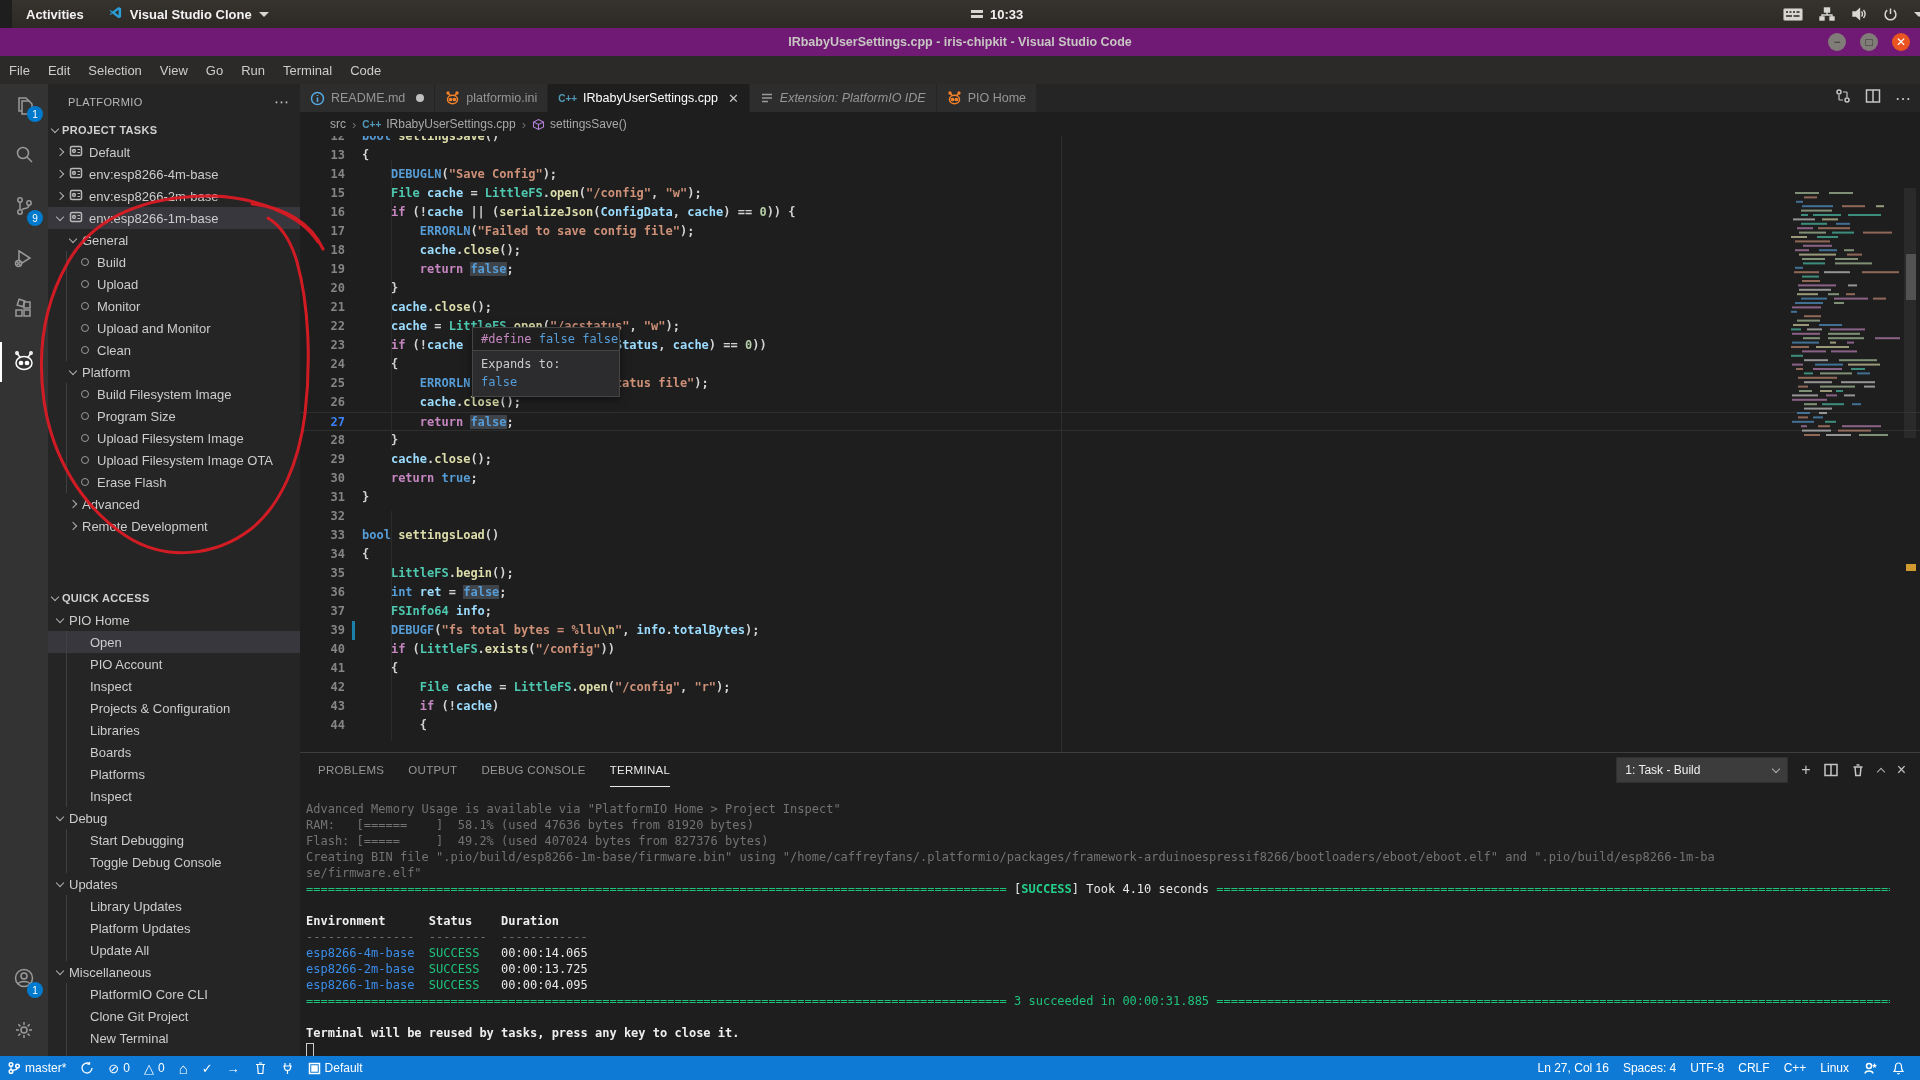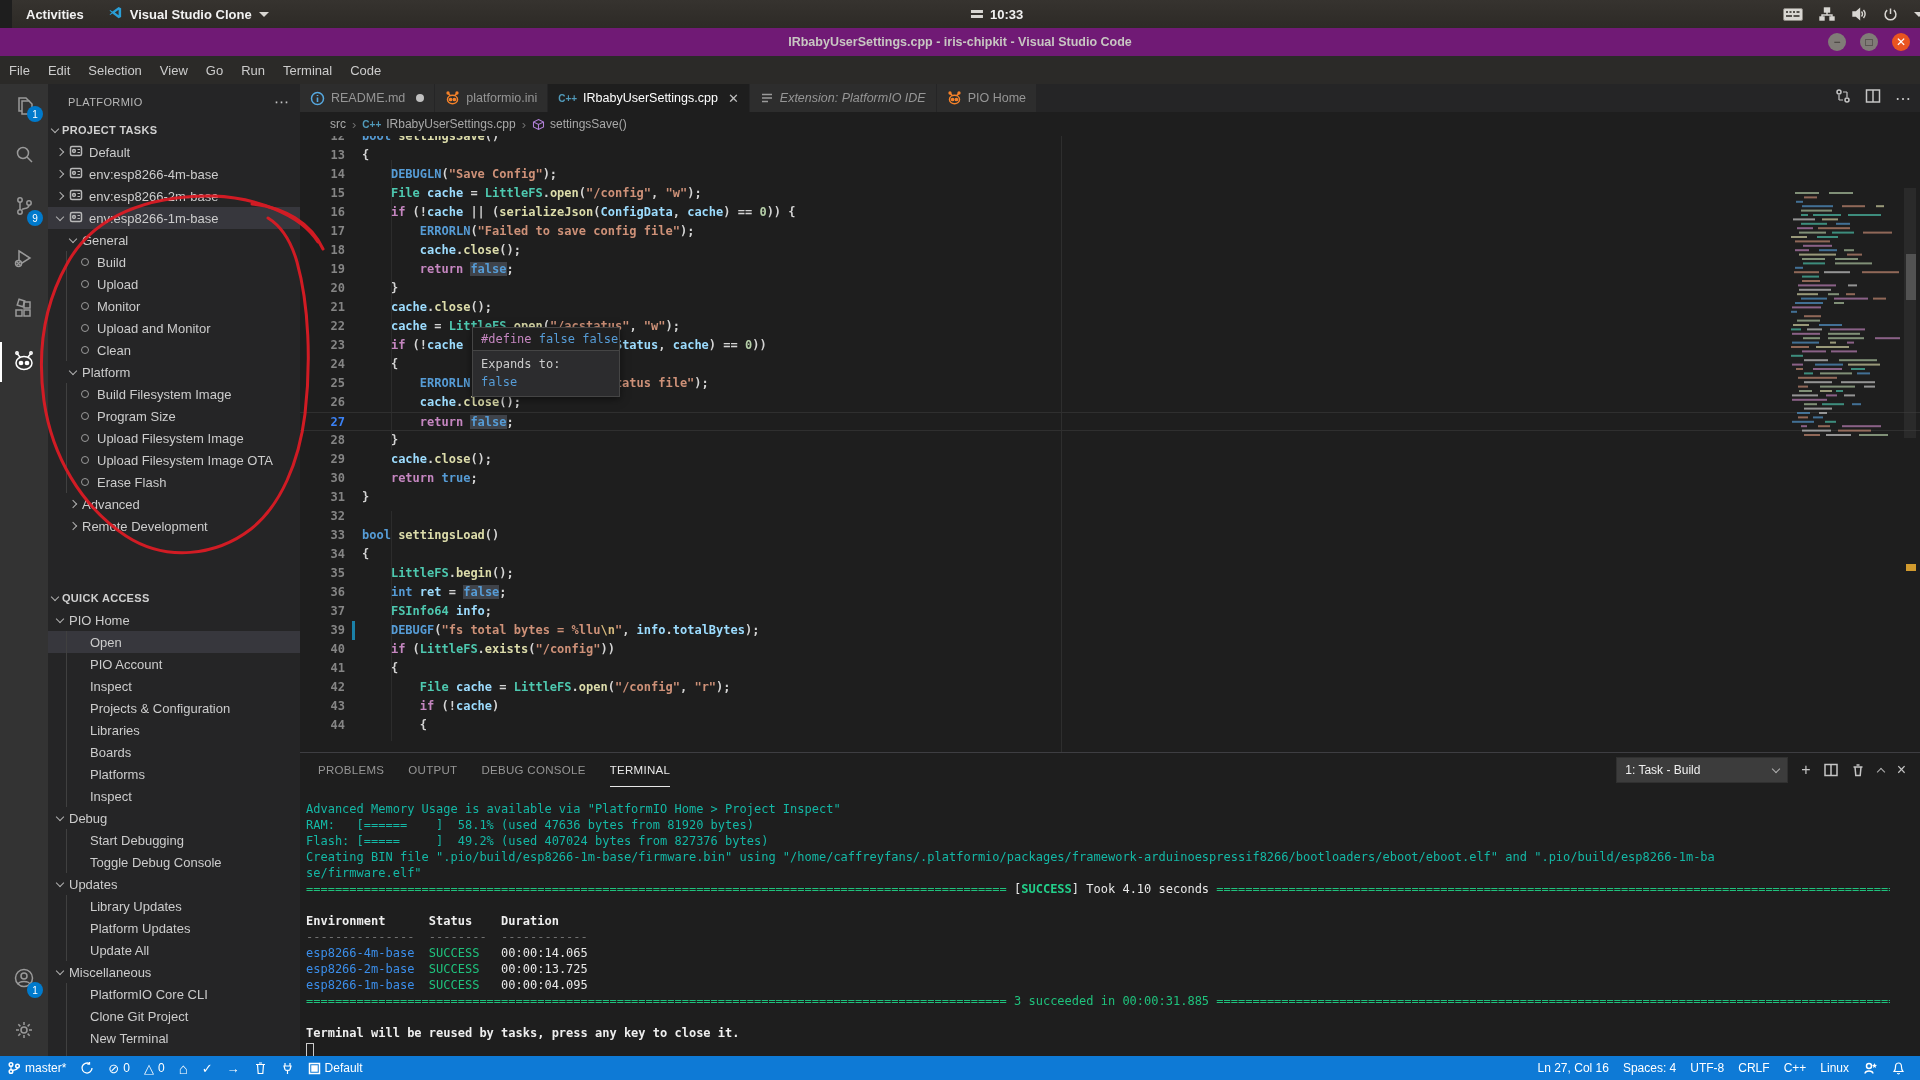--- a/index.html
+++ b/index.html
@@ -131,21 +131,21 @@
     border-bottom:1px solid transparent; }
   .panel-tab.active { color:#e7e7e7; border-bottom:1px solid #e7e7e7; }
   #panel-actions { position:absolute; right:14px; top:4px; display:flex; align-items:center; gap:13px; }
   #task-select { width:172px; height:26px; background:#3c3c3c; color:#f0f0f0; font-size:12px;
     display:flex; align-items:center; padding:0 8px; justify-content:space-between; border:1px solid #303030; }
   #panel-actions svg { stroke:#c5c5c5; }
   .pa-glyph { color:#c5c5c5; font-size:16px; line-height:1; }
   #terminal { position:absolute; left:6px; right:30px; top:48px; bottom:0; overflow:hidden;
     font-family:"DejaVu Sans Mono","Liberation Mono",monospace; font-size:12px; }
   .term-line { height:16px; line-height:16px; white-space:pre; }
-  .tm-d{color:#14b8a6}.tm-w{color:#e8e8e8}.tm-wb{color:#eeeeee;font-weight:bold}
+  .tm-d{color:#737373}.tm-w{color:#e8e8e8}.tm-wb{color:#eeeeee;font-weight:bold}
   .tm-g{color:#1fc27d}.tm-gb{color:#23d18b;font-weight:bold}.tm-cy{color:#3b8eea}.tm-dim{color:#707070}
   .term-cursor { display:inline-block; width:8px; height:14px; border:1px solid #cccccc; vertical-align:middle; }
 
   
   #status-bar { position:absolute; left:0; top:1056px; width:1920px; height:24px; background:#0e7ad6;
     color:#ffffff; font-size:12px; display:flex; align-items:center; justify-content:space-between; }
   #status-left, #status-right { display:flex; align-items:center; height:24px; }
   .st-item { display:flex; align-items:center; gap:4px; padding:0 7px; height:24px; }
   .st-item svg { stroke:#ffffff; display:block; }
   .st-glyph { font-size:13px; line-height:1; }

